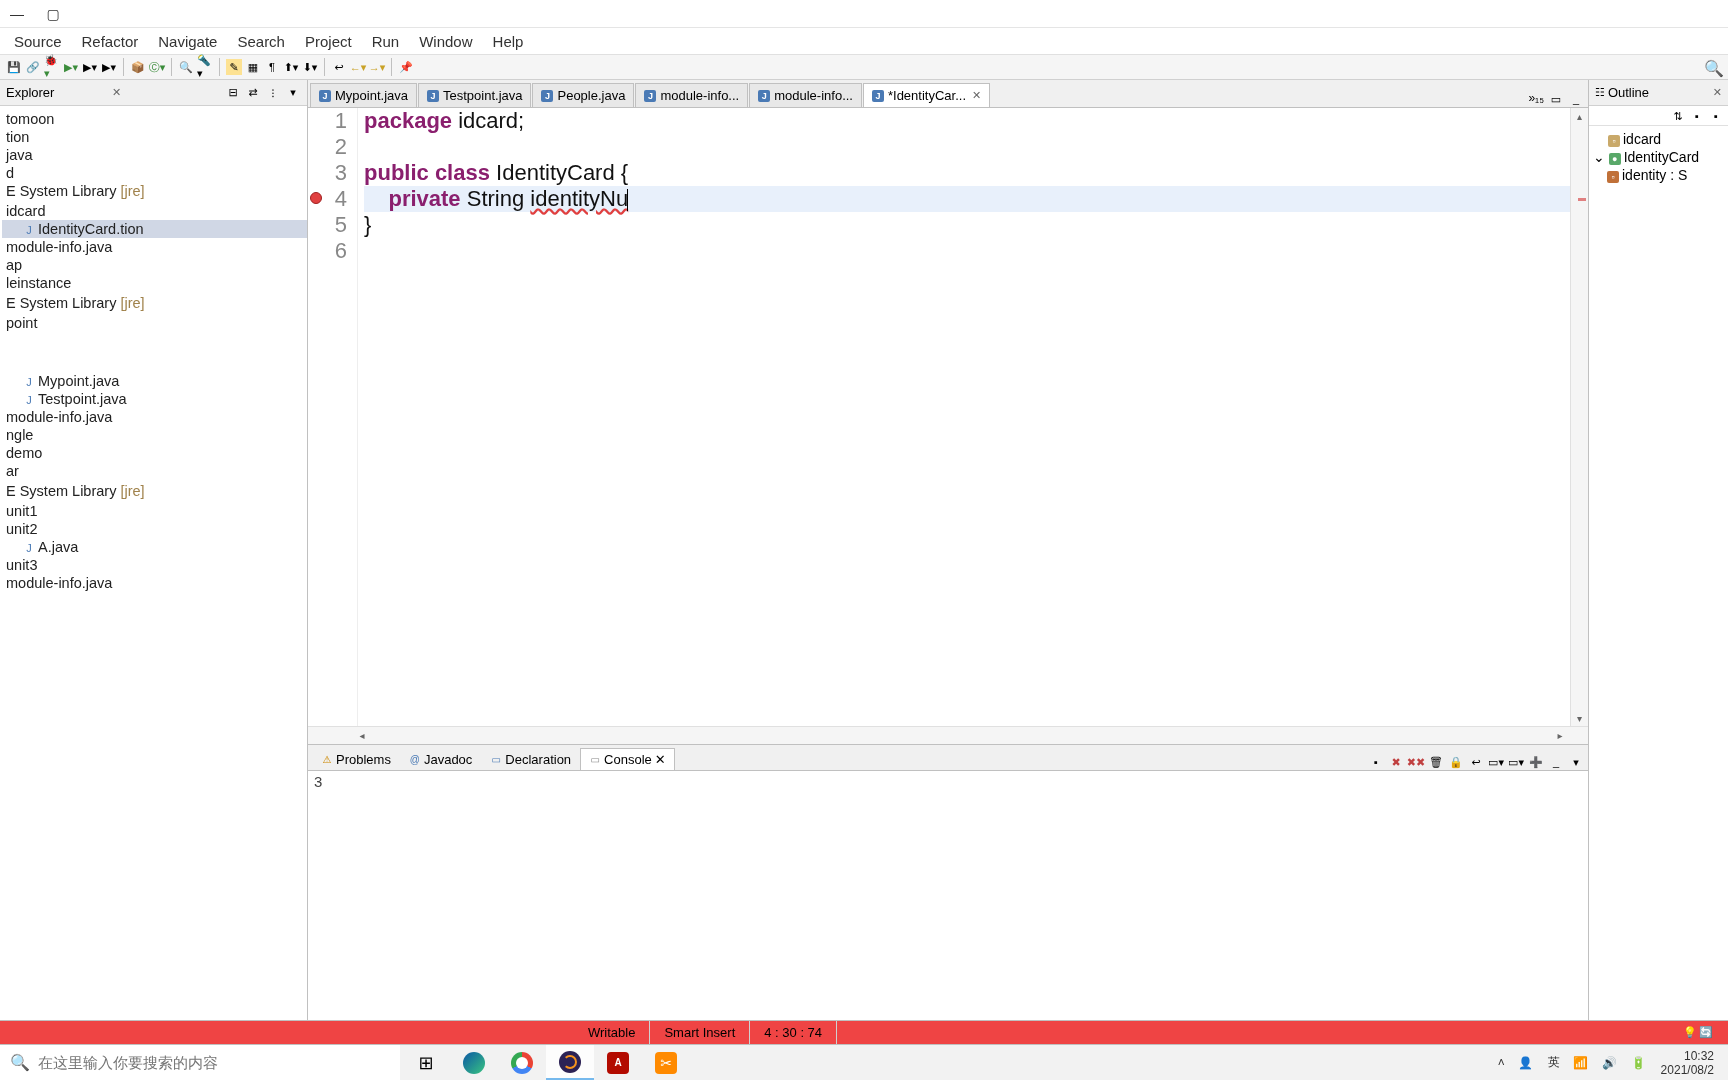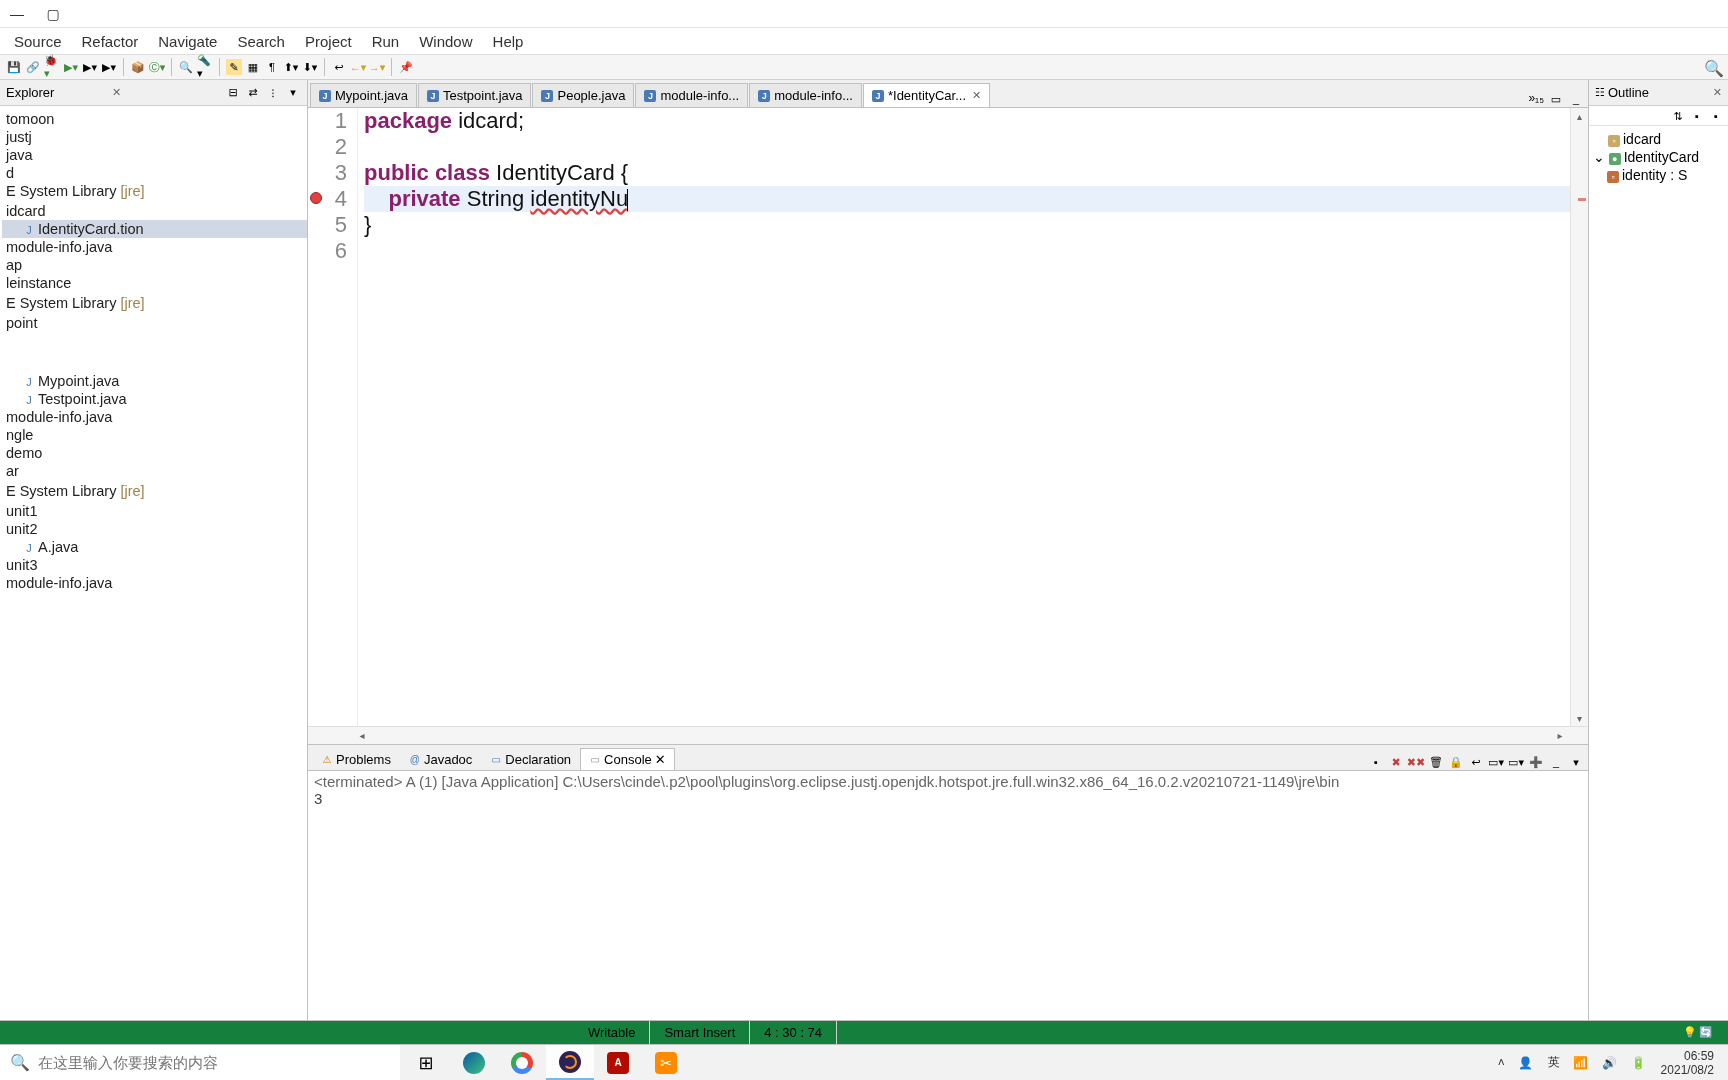--- a/index.html
+++ b/index.html
@@ -53,21 +53,21 @@
 .bptab { height: 22px; display: flex; align-items: center; padding: 0 8px; font-size: 13px; cursor: pointer; gap: 3px; border: 1px solid transparent; border-bottom: none; }
 .bptab.active { background: #fff; border-color: #c0c0c0; }
 .bptab .bi { width: 12px; height: 12px; display: inline-flex; align-items: center; justify-content: center; font-size: 10px; }
 .bp-tools { position: absolute; right: 4px; display: flex; gap: 4px; }
 .console { flex: 1; padding: 2px 6px; font-family: Consolas, monospace; font-size: 15px; color: #444; overflow: hidden; }
 .console .term { color: #666; }
 .outline { width: 140px; border-left: 1px solid #c0c0c0; display: flex; flex-direction: column; background: #fff; }
 .outline-body { flex: 1; padding: 4px; font-size: 14px; overflow: hidden; }
 .outline-body .onode { padding: 1px 2px; white-space: nowrap; cursor: pointer; }
 .oicon { display: inline-block; width: 12px; height: 12px; border-radius: 2px; text-align: center; font-size: 9px; line-height: 12px; margin-right: 3px; }
-.statusbar { position: absolute; bottom: 36px; left: 0; right: 0; height: 24px; display: flex; align-items: center; background: #15803d; border-top: 1px solid #c0c0c0; font-size: 13px; }
+.statusbar { position: absolute; bottom: 36px; left: 0; right: 0; height: 24px; display: flex; align-items: center; background: #ef4444; border-top: 1px solid #c0c0c0; font-size: 13px; }
 .statusbar .cell { padding: 0 14px; border-right: 1px solid #d0d0d0; height: 100%; display: flex; align-items: center; }
 .statusbar .spacer { width: 574px; }
 .taskbar { position: absolute; bottom: 0; left: 0; right: 0; height: 36px; background: #f2f2f2; border-top: 1px solid #c0c0c0; display: flex; align-items: center; }
 .taskbar .search { display: flex; align-items: center; height: 100%; padding: 0 10px; width: 400px; background: #fff; margin-right: 2px; }
 .taskbar .search input { border: none; outline: none; font-size: 15px; flex: 1; background: transparent; }
 .taskbar .ticon { width: 48px; height: 100%; display: flex; align-items: center; justify-content: center; cursor: pointer; font-size: 18px; }
 .taskbar .ticon.active { background: #fdfdfd; border-bottom: 2px solid #76b9ed; }
 .taskbar .tray { margin-left: auto; display: flex; align-items: center; gap: 14px; padding: 0 10px; font-size: 12px; color: #333; }
 .taskbar .clock { text-align: right; font-size: 12px; line-height: 14px; padding-right: 4px; }
 </style>
@@ -129,21 +129,21 @@
       <span style="flex:1"></span>
       <div class="vh-icons">
         <span class="tbicon">⊟</span>
         <span class="tbicon">⇄</span>
         <span class="tbicon">⁝</span>
         <span class="tbicon">▾</span>
       </div>
     </div>
     <div class="tree" id="tree">
         <div class="node" style="padding-left: 4px;"><span class="lib">tomoon</span></div>
-        <div class="node" style="padding-left: 4px;"><span class="lib">justj</span></div>
+        <div class="node" style="padding-left: 4px;"><span class="lib">tion</span></div>
         <div class="node" style="padding-left: 4px;"><span class="lib">java</span></div>
         <div class="node" style="padding-left: 4px;"><span class="lib">d</span></div>
         <div class="node" style="padding-left: 4px;"><span class="lib">E System Library <span class="bracket">[jre]</span></span></div>
         <div class="node" style="padding-left: 4px;"><span class="lib"></span></div>
         <div class="node" style="padding-left: 4px;"><span class="lib">idcard</span></div>
         <div class="node sel" style="padding-left: 20px;"><span class="ficon" style="color:#4a7ab5">J</span><span class="lib">IdentityCard.tion</span></div>
         <div class="node" style="padding-left: 4px;"><span class="lib">module-info.java</span></div>
         <div class="node" style="padding-left: 4px;"><span class="lib">ap</span></div>
         <div class="node" style="padding-left: 4px;"><span class="lib">leinstance</span></div>
         <div class="node" style="padding-left: 4px;"><span class="lib"></span></div>
@@ -248,21 +248,20 @@
           <span class="tbicon">🔒</span>
           <span class="tbicon">↩</span>
           <span class="tbicon">▭▾</span>
           <span class="tbicon">▭▾</span>
           <span class="tbicon" style="color:#3b8c3b">➕</span>
           <span class="tbicon">_</span>
           <span class="tbicon">▾</span>
         </div>
       </div>
       <div class="console">
-        <div class="term">&lt;terminated&gt; A (1) [Java Application] C:\Users\cinde\.p2\pool\plugins\org.eclipse.justj.openjdk.hotspot.jre.full.win32.x86_64_16.0.2.v20210721-1149\jre\bin</div>
         <div>3</div>
       </div>
       <div class="h-scroll">
         <div class="arrow" style="left:2px">◂</div>
       </div>
     </div>
   </div>
 
   <div class="outline">
     <div class="view-header">
@@ -321,17 +320,17 @@
       <span style="width:22px;height:22px;border-radius:4px;background:#ff8a00;color:#fff;font-size:14px;display:flex;align-items:center;justify-content:center">✂</span>
     </div>
   <div class="tray">
     <span>˄</span>
     <span>👤</span>
     <span>英</span>
     <span>📶</span>
     <span>🔊</span>
     <span>🔋</span>
     <div class="clock">
-      <div>06:59</div>
+      <div>10:32</div>
       <div>2021/08/2</div>
     </div>
   </div>
 </div>
 
 </body></html>

